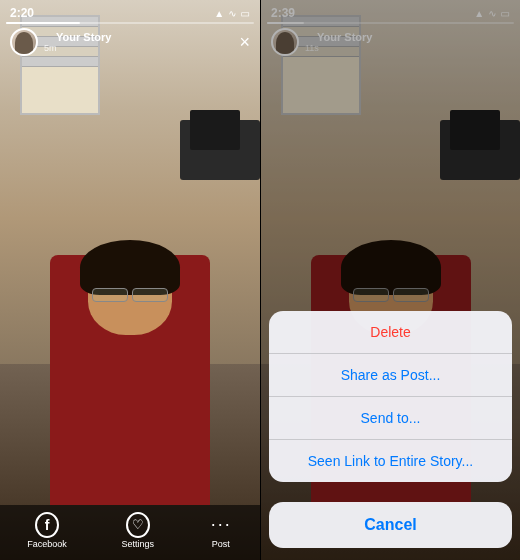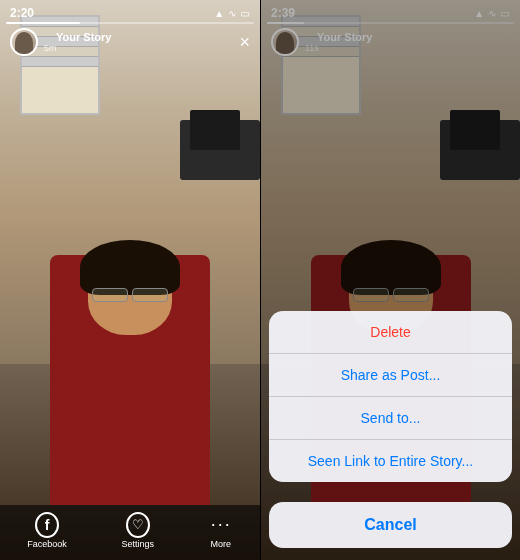--- a/index.html
+++ b/index.html
@@ -407,21 +407,21 @@
     <div class="toolbar-item">
       <div class="toolbar-icon">
         <div class="heart-circle">♡</div>
       </div>
       <span class="toolbar-label">Settings</span>
     </div>
     <div class="toolbar-item">
       <div class="toolbar-icon">
         <span class="dots-icon">···</span>
       </div>
-      <span class="toolbar-label">More</span>
+      <span class="toolbar-label">Post</span>
     </div>
   </div>
 </div>
 
 <div class="panel-divider"></div>
 
 <div class="right-panel">
   <div class="right-panel-bg"></div>
 
   <div class="panel-scene">

